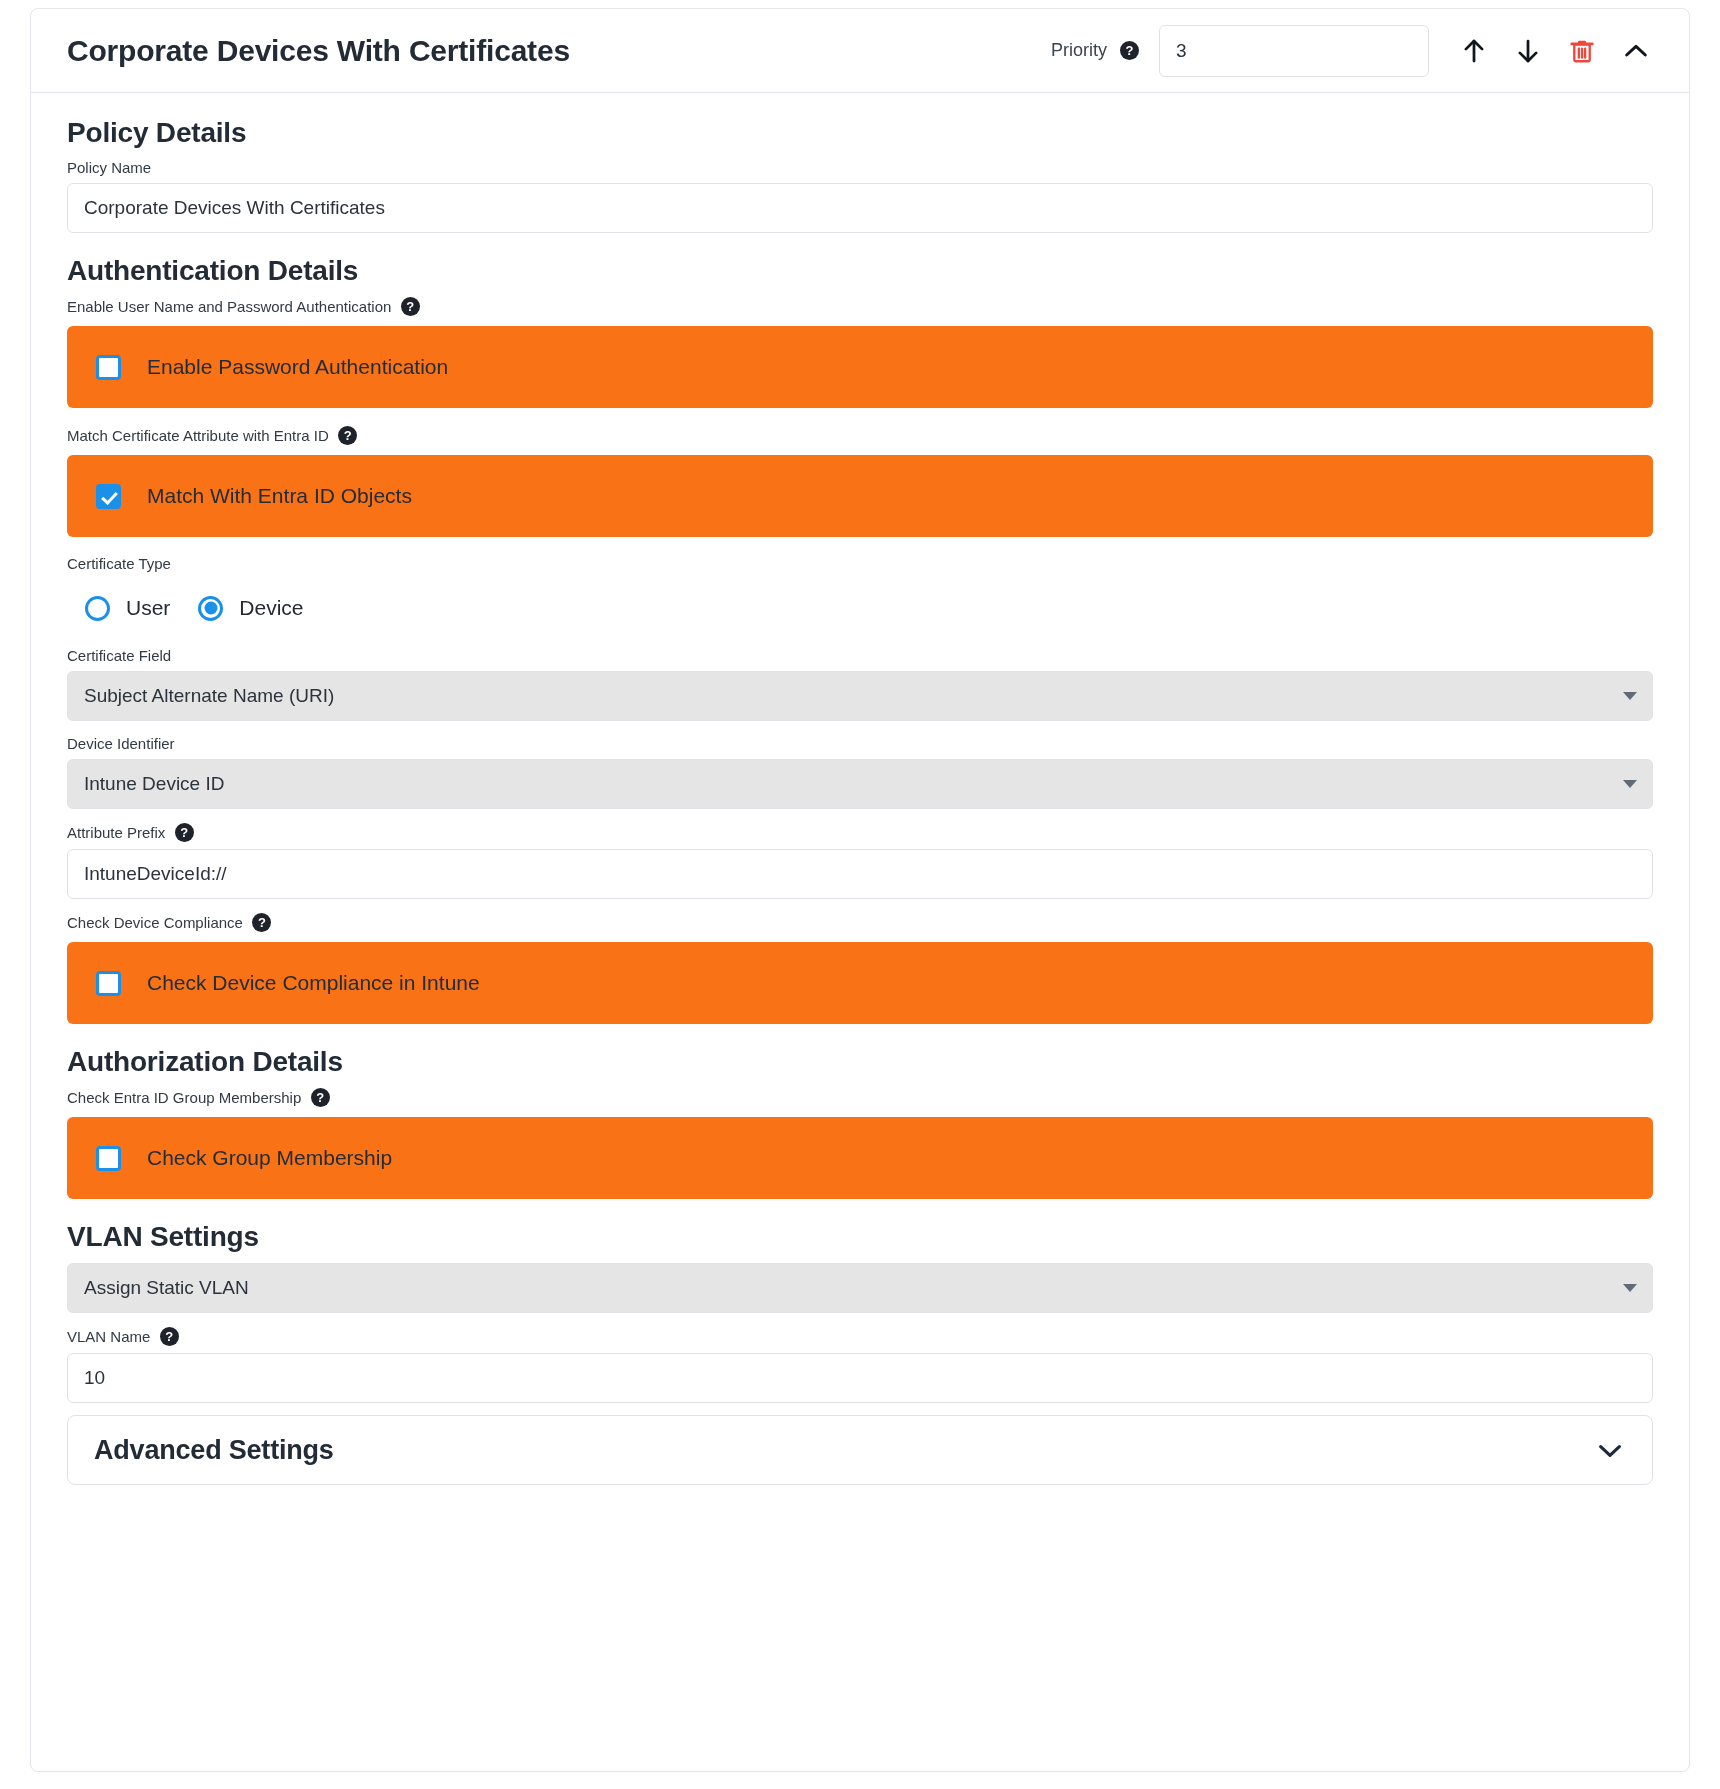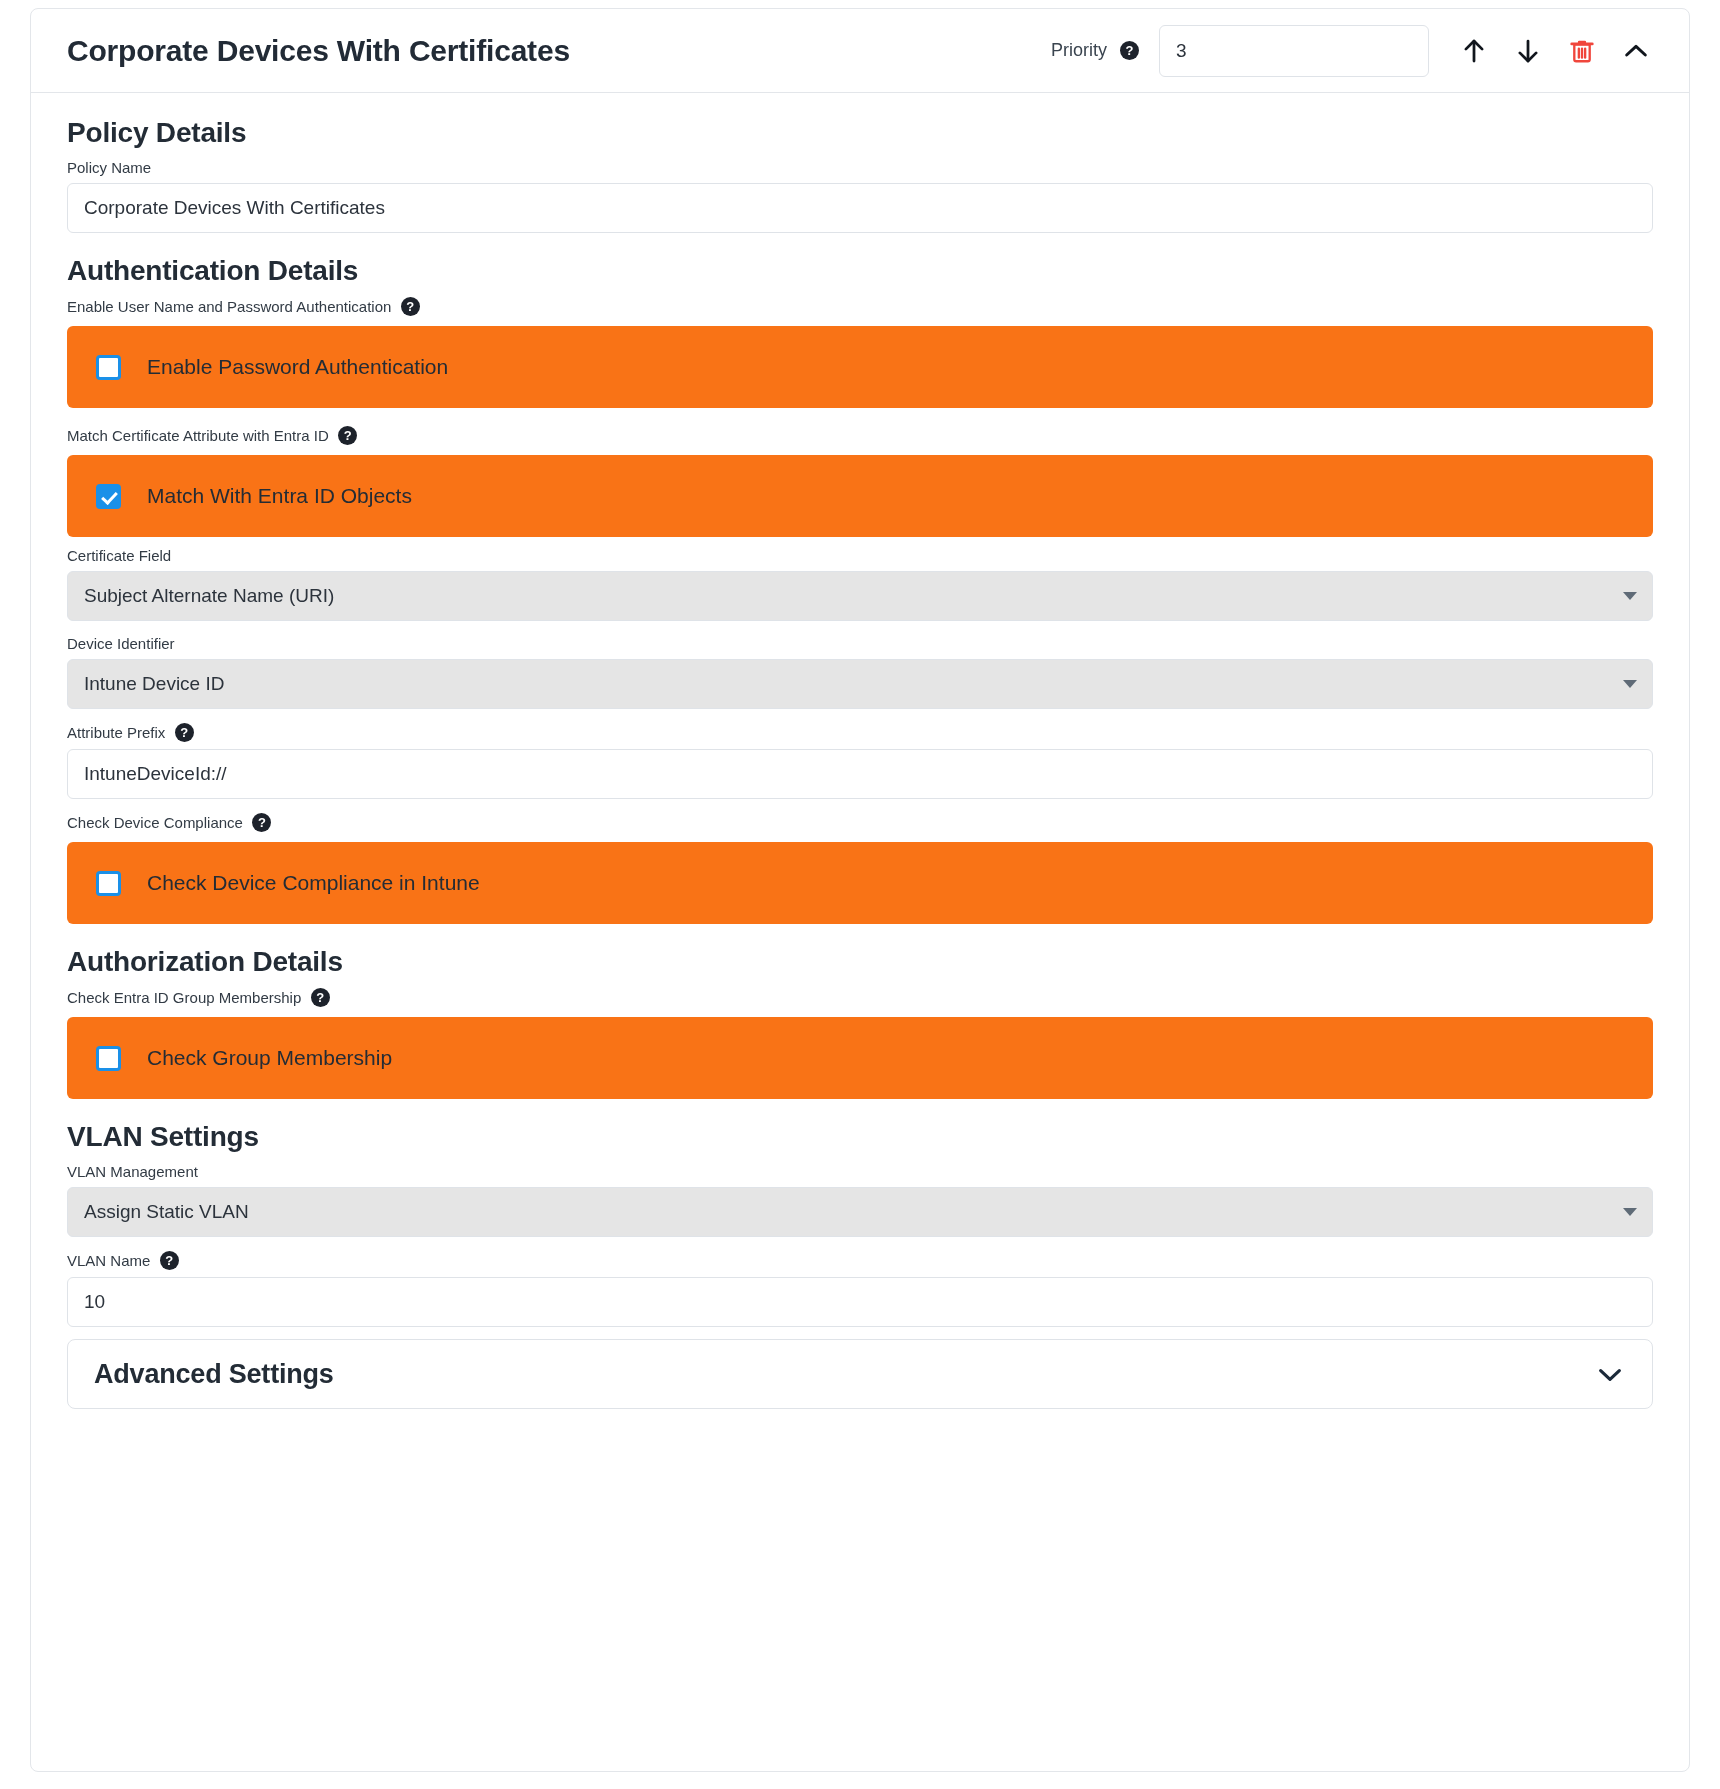--- a/index.html
+++ b/index.html
@@ -325,20 +325,29 @@
     <div class="mt18">
       <span class="field-label" style="display:inline;">Match Certificate Attribute with Entra ID</span>
       <span class="help-dot">?</span>
     </div>
 
     <div class="check-panel mt10">
       <span class="cb checked"></span>
       <span class="cb-label">Match With Entra ID Objects</span>
     </div>
 
+    <div class="mt18">
+      <label class="field-label">Certificate Type</label>
+      <div class="radio-row">
+        <span class="radio"></span>
+        <span class="radio-label">User</span>
+        <span class="radio selected"></span>
+        <span class="radio-label">Device</span>
+      </div>
+    </div>
 
     <div class="mt10">
       <label class="field-label">Certificate Field</label>
       <div class="select-wrap">
         <div class="select-box">Subject Alternate Name (URI)</div>
         <span class="select-caret"></span>
       </div>
     </div>
 
     <div class="mt14">
@@ -375,21 +384,20 @@
     </div>
 
     <div class="check-panel mt10">
       <span class="cb"></span>
       <span class="cb-label">Check Group Membership</span>
     </div>
 
     <h2 class="section-heading tight">VLAN Settings</h2>
 
     <div>
-      <label class="field-label">VLAN Management</label>
       <div class="select-wrap">
         <div class="select-box">Assign Static VLAN</div>
         <span class="select-caret"></span>
       </div>
     </div>
 
     <div class="mt14">
       <div>
         <span class="field-label" style="display:inline;">VLAN Name</span>
         <span class="help-dot">?</span>

